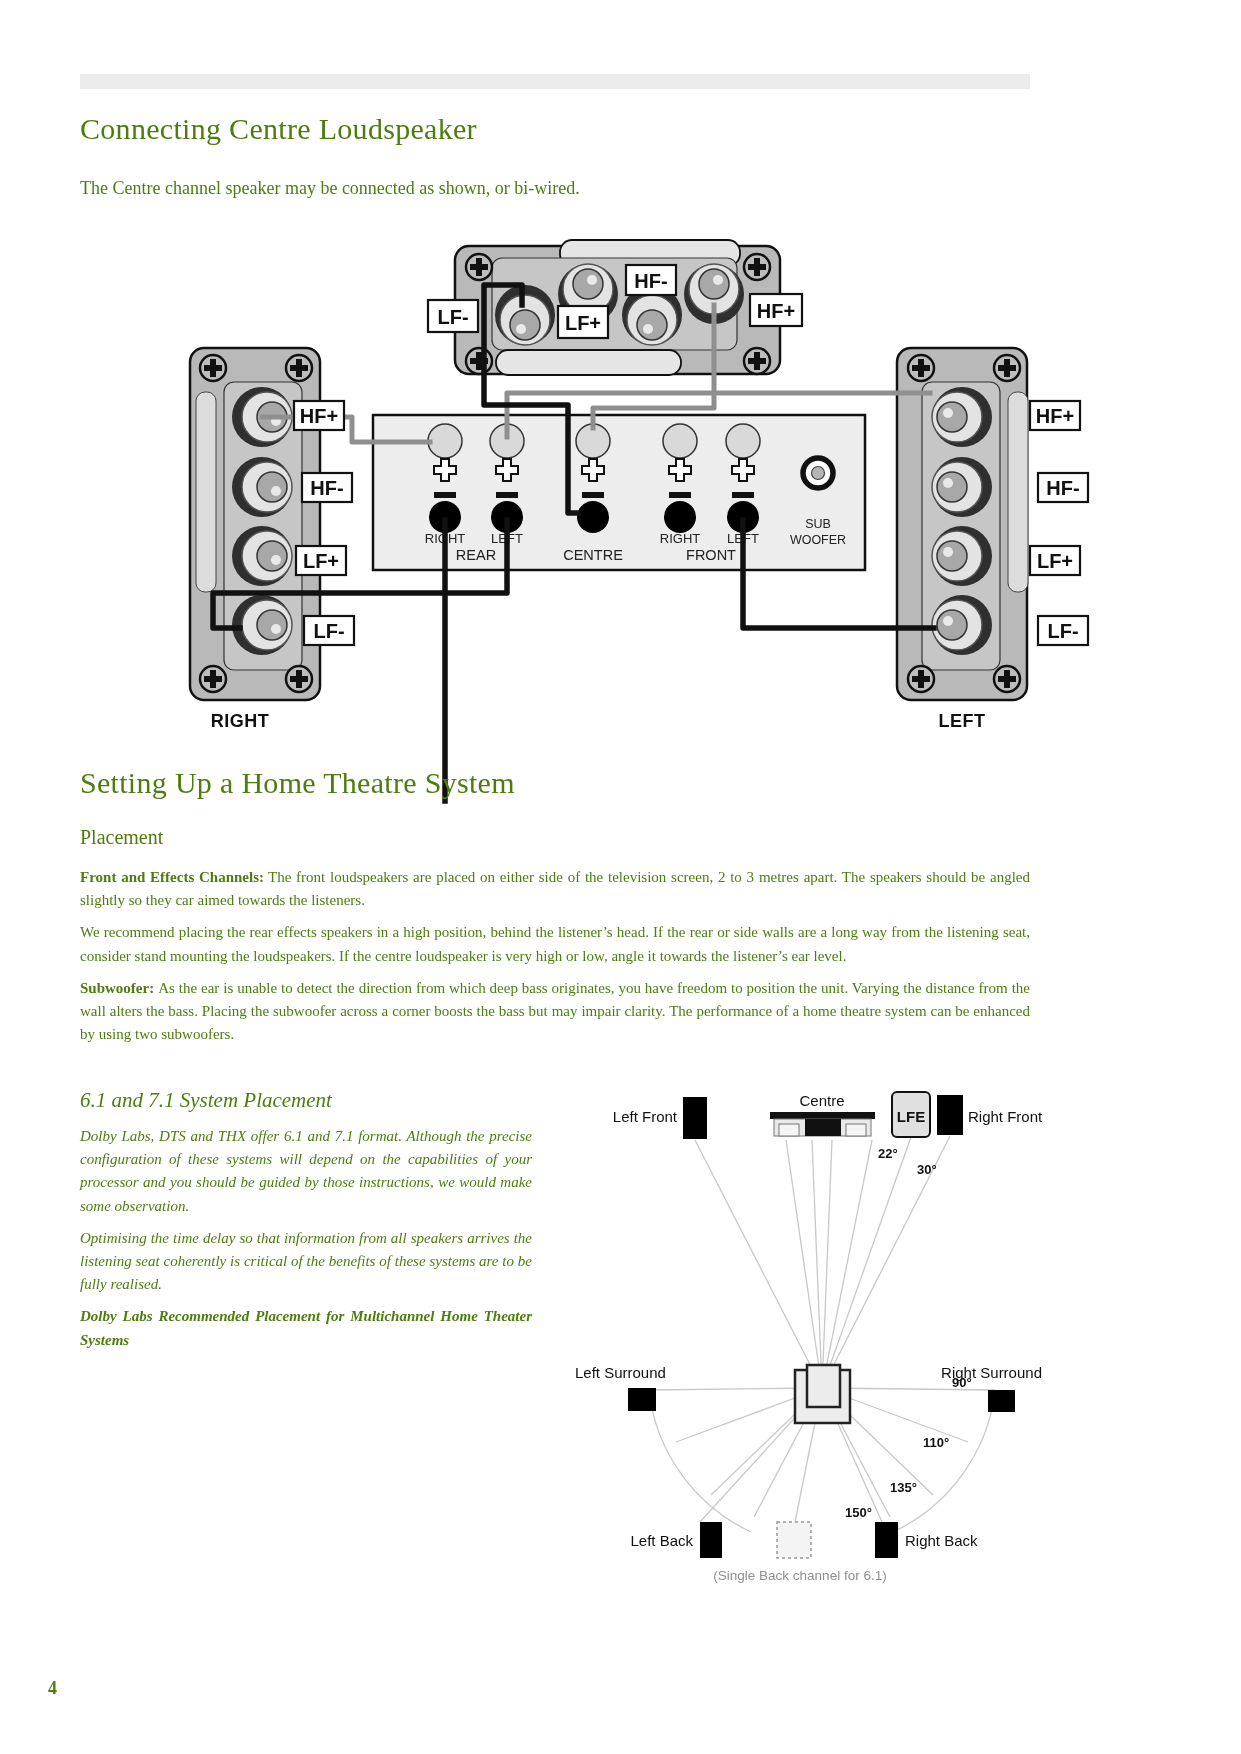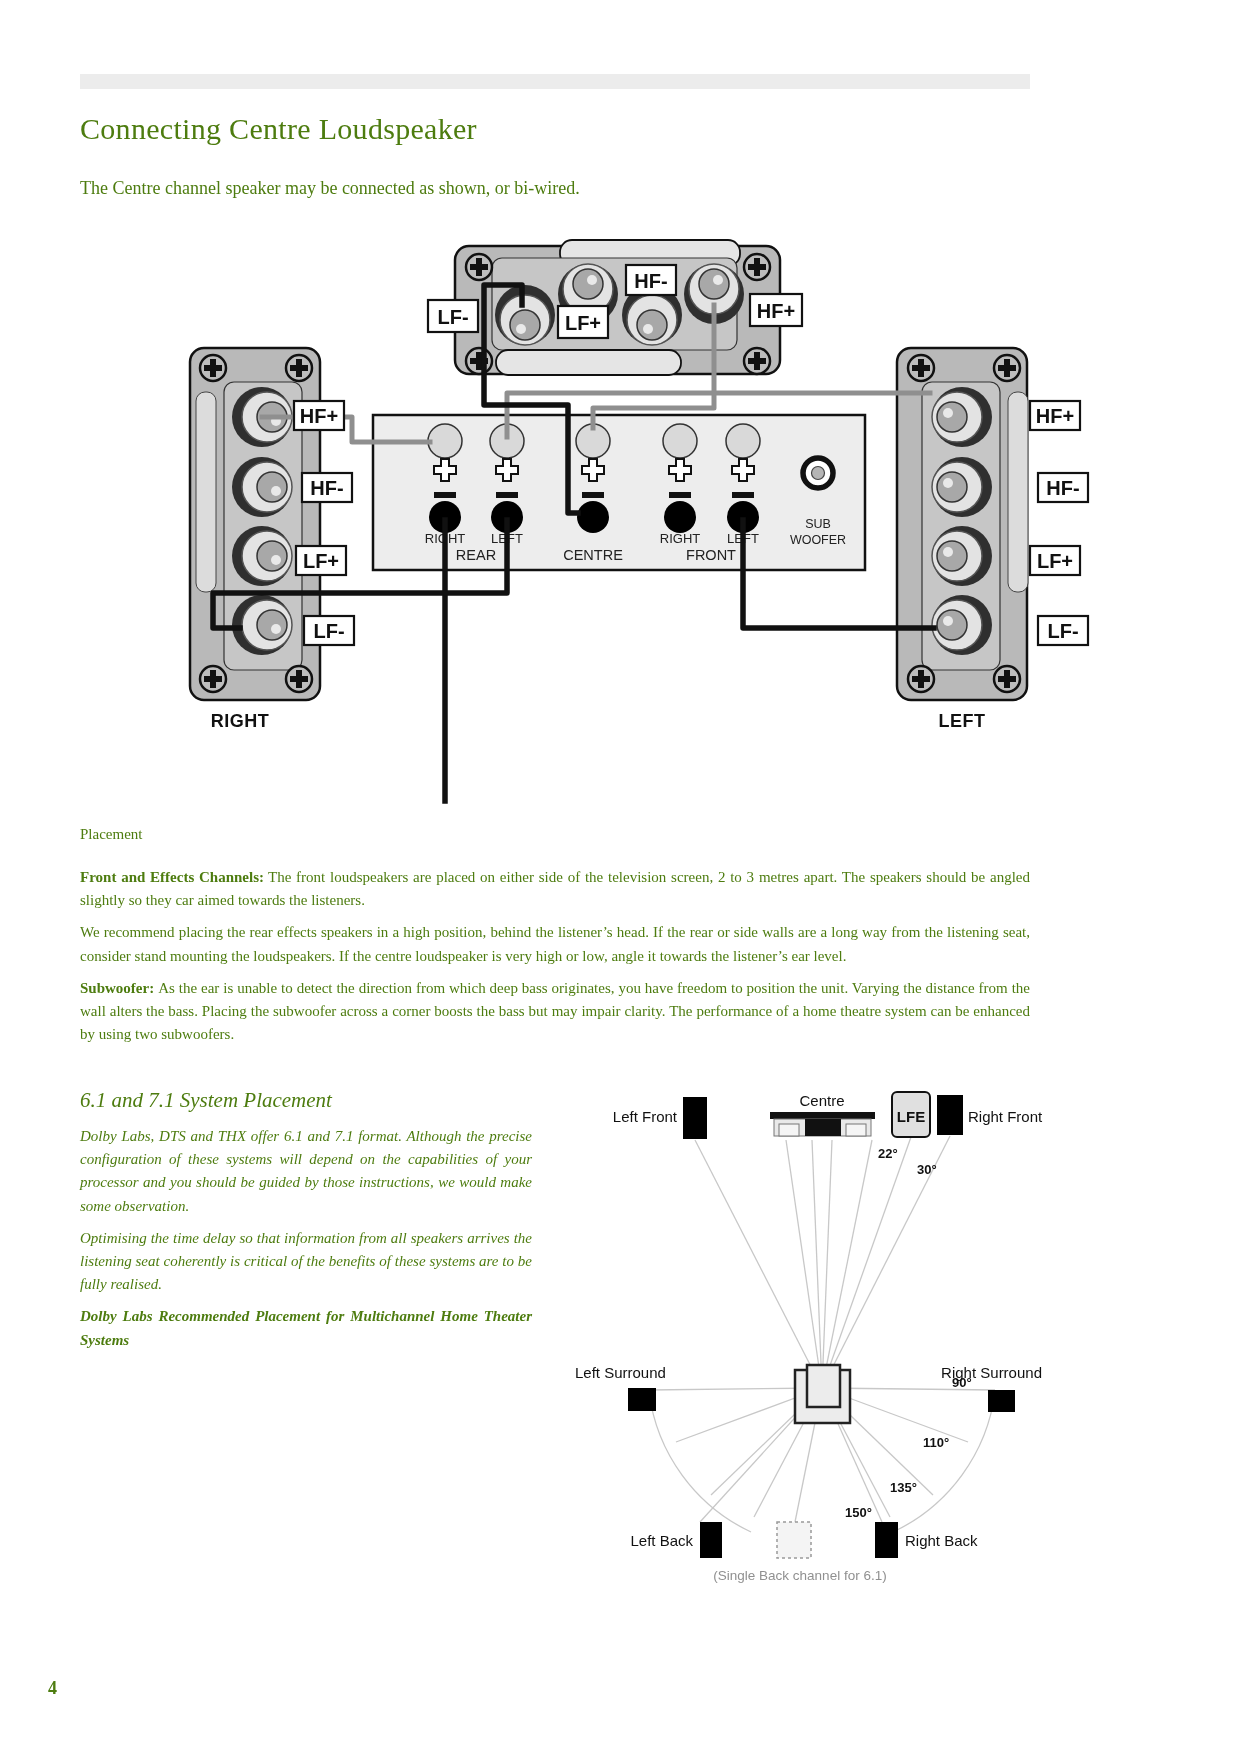--- a/index.html
+++ b/index.html
@@ -3,21 +3,21 @@
 <meta charset="utf-8">
 <style>
   html,body{margin:0;padding:0;background:#9a9a9a;}
   .page{position:relative;width:1241px;height:1754px;background:#ffffff;margin:0 auto;
         font-family:"Liberation Serif",serif;color:#4d7c0f;overflow:hidden;}
   .abs{position:absolute;}
   .topbar{left:80px;top:74px;width:950px;height:15px;background:#ececec;}
   .h1{left:80px;top:112px;font-size:30px;font-weight:400;letter-spacing:.3px;}
   .intro{left:80px;top:178px;font-size:18px;}
   .h2{left:80px;top:766px;font-size:30px;font-weight:400;letter-spacing:.3px;}
-  .h3{left:80px;top:826px;font-size:15px;font-weight:400;}
+  .h3{left:80px;top:826px;font-size:20px;font-weight:400;}
   .bodytext{left:80px;top:866px;width:950px;}
   .bodytext p, .col p{margin:0 0 9px 0;font-size:15px;line-height:23.2px;text-align:justify;}
   .lead{font-weight:700;margin-right:4px;}
   .col{left:80px;top:1088px;width:452px;font-style:italic;}
   .colh{font-size:21px;font-weight:400;margin:0 0 12px 0;}
   .boldp{font-weight:700;}
   .pageno{left:48px;top:1678px;font-size:18px;font-weight:700;}
   svg{position:absolute;left:0;}
   svg text{font-family:"Liberation Sans",sans-serif;}
   .lblbox{fill:#ffffff;stroke:#111;stroke-width:2.2px;}
@@ -243,20 +243,21 @@
       <g>
           <rect class="lblbox" x="1038" y="406" width="50" height="29"></rect>
           <text class="lbltxt" x="1063" y="428">LF-</text>
         </g>
     </g>
 
     <text class="cap" x="240" y="517">RIGHT</text>
     <text class="cap" x="962" y="517">LEFT</text>
   </svg>
 
+  <div class="abs h2">Setting Up a Home Theatre System</div>
   <div class="abs h3">Placement</div>
 
   <div class="abs bodytext">
     <p><span class="lead">Front and Effects Channels:</span><span>The front loudspeakers are placed on either side of the television screen, 2 to 3 metres apart. The speakers should be angled slightly so they car aimed towards the listeners.</span></p>
     <p>We recommend placing the rear effects speakers in a high position, behind the listener’s head. If the rear or side walls are a long way from the listening seat, consider stand mounting the loudspeakers. If the centre loudspeaker is very high or low, angle it towards the listener’s ear level.</p>
     <p><span class="lead">Subwoofer:</span><span>As the ear is unable to detect the direction from which deep bass originates, you have freedom to position the unit. Varying the distance from the wall alters the bass. Placing the subwoofer across a corner boosts the bass but may impair clarity. The performance of a home theatre system can be enhanced by using two subwoofers.</span></p>
   </div>
 
   <div class="abs col">
     <div class="colh">6.1 and 7.1 System Placement</div>

